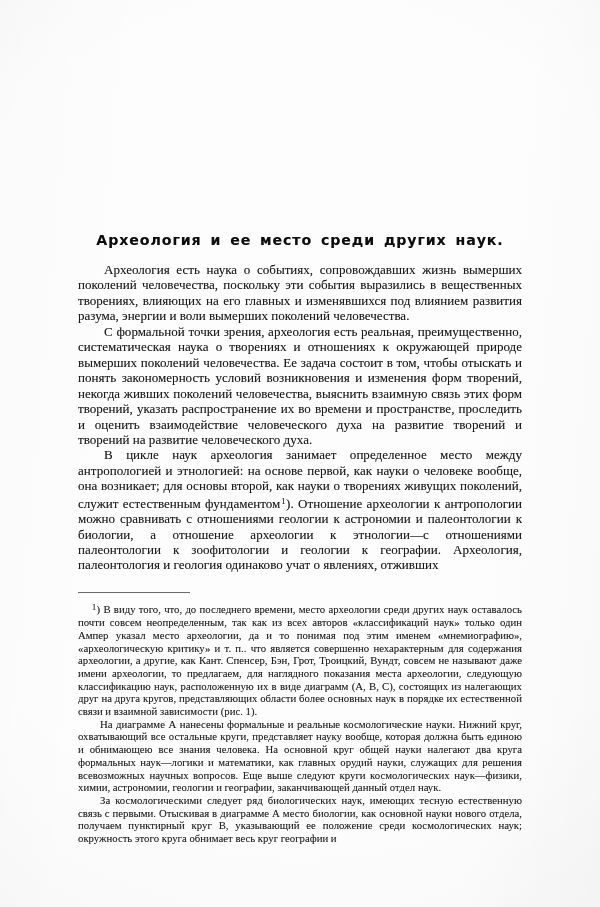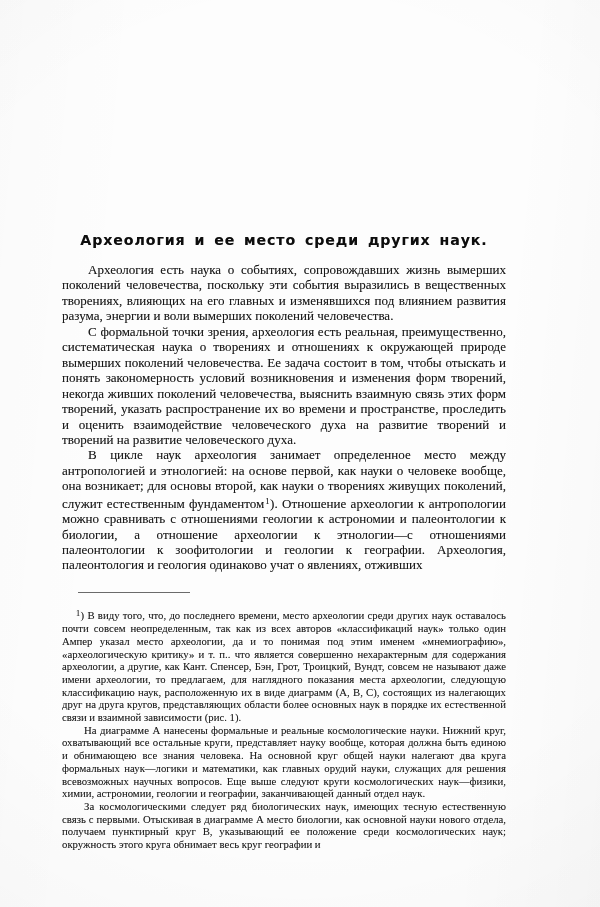--- a/index.html
+++ b/index.html
@@ -31,21 +31,21 @@
     position: absolute;
     inset: 0;
     pointer-events: none;
     background:
       radial-gradient(ellipse 120% 80% at 50% 45%, rgba(255,255,255,0) 55%, rgba(0,0,0,0.035) 100%),
       linear-gradient(95deg, rgba(0,0,0,0.012) 0%, rgba(0,0,0,0) 22%, rgba(0,0,0,0) 78%, rgba(0,0,0,0.018) 100%);
   }
 
   .text-block {
     position: absolute;
-    left: 62px;
+    left: 78px;
     width: 444px;
   }
 
   
   .doc-title {
     top: 222px;
     text-align: center;
     font-family: "DejaVu Sans", "Liberation Sans", sans-serif;
     font-weight: 700;
     font-size: 14.2px;
@@ -82,21 +82,20 @@
   }
 
   
   .footnote-copy {
     top: 602px;
     font-size: 10.75px;
     line-height: 12.7px;
     text-align: justify;
     text-justify: inter-word;
     color: #1d1d1d;
-    margin-top: 6px;
   }
   .footnote-copy p {
     margin: 0;
   }
   .footnote-copy p.note {
     text-indent: 14px;
   }
   .footnote-copy p.cont {
     text-indent: 22px;
   }

